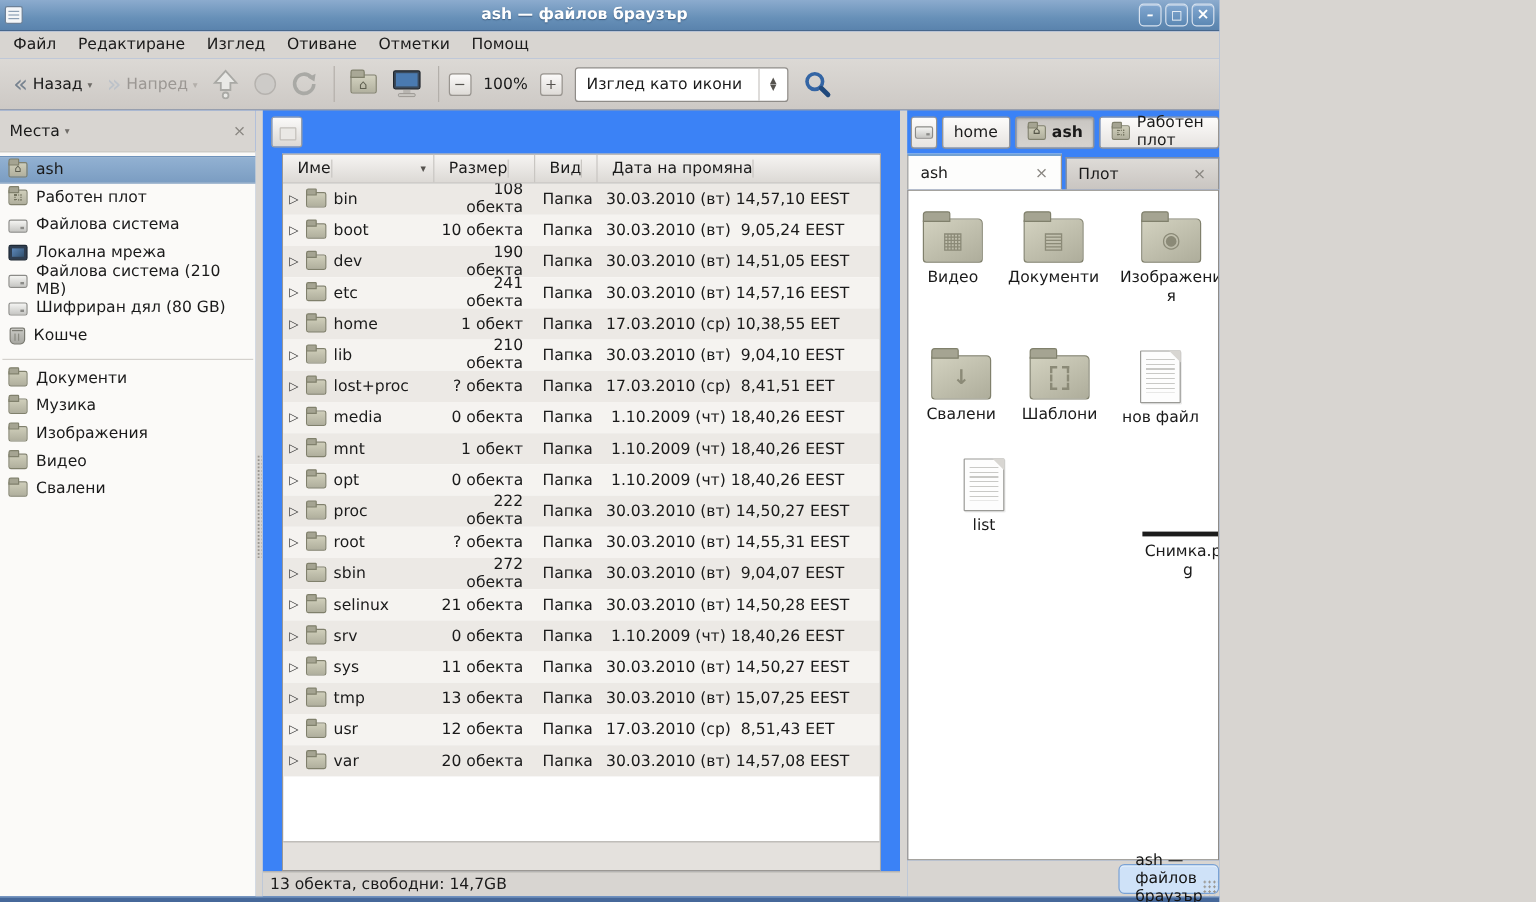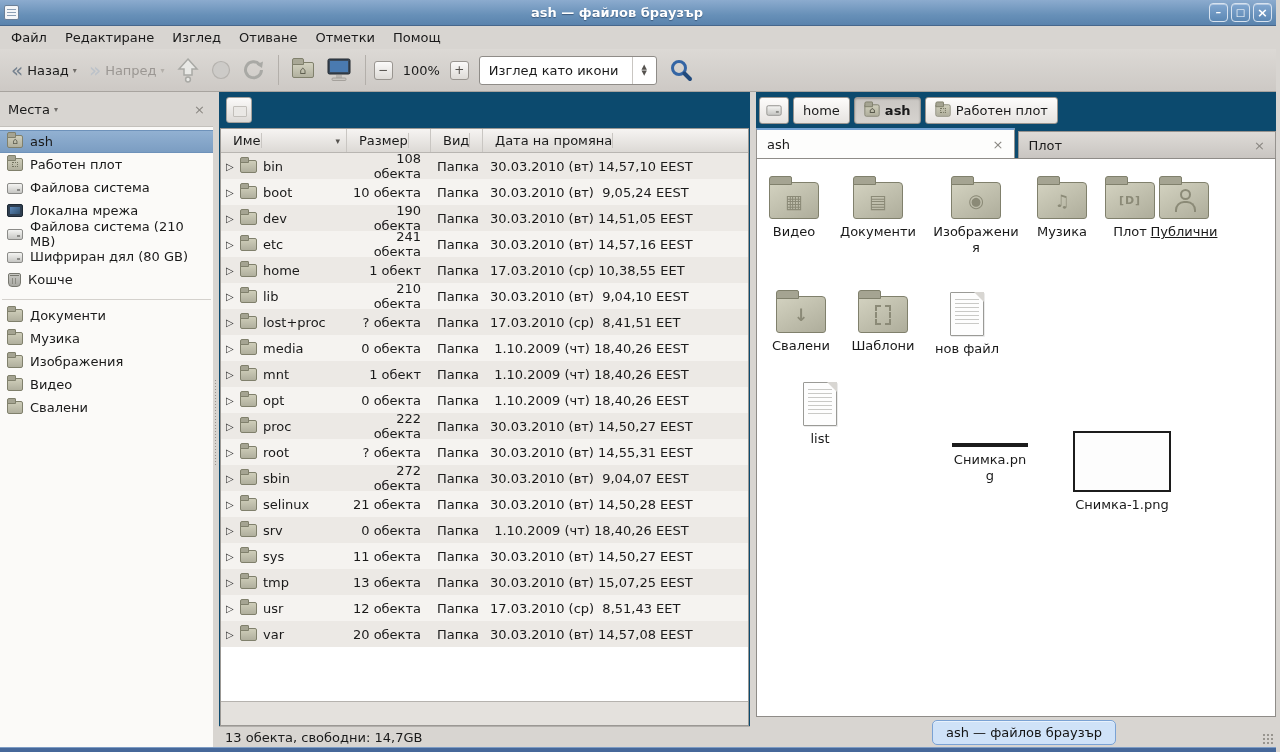--- a/index.html
+++ b/index.html
@@ -1,18 +1,18 @@
 <!DOCTYPE html>
 <html><head>
 <meta charset="utf-8">
 <style>
   * { margin:0; padding:0; box-sizing:border-box; }
   html,body { width:1280px; height:752px; overflow:hidden; }
   body { font-family:"DejaVu Sans", sans-serif; font-size:13px; color:#1a1a1a; background:#d8d5d1; }
-  .screen { position:relative; width:1276px; height:752px; display:flex; flex-direction:column; background:#0c4a6e; }
+  .screen { position:relative; width:1016px; height:752px; display:flex; flex-direction:column; background:#3b82f6; }
 
   
   .titlebar { height:26px; flex:none; display:flex; align-items:center; padding:0 4px;
     background:linear-gradient(#8cabce,#6790b8 60%,#5a83ad); border-bottom:1px solid #47678c; }
   .win-icon { width:15px; height:15px; background:#f4f6f8; border:1px solid #6c8097; border-radius:2px; margin-right:6px; position:relative; }
   .win-icon::before { content:""; position:absolute; left:2px; top:3px; right:2px; height:1px; background:#8da0b5; box-shadow:0 3px 0 #8da0b5, 0 6px 0 #8da0b5; }
   .title { flex:1; text-align:center; color:#fff; font-weight:bold; text-shadow:0 1px 1px #3c5b7e; }
   .winbtns { display:flex; gap:3px; }
   .wbtn { width:19px; height:19px; border-radius:4px; border:1px solid #d7e2ef;
     background:linear-gradient(#82a7d0,#5c88b4); color:#fff; display:flex; align-items:center; justify-content:center;
@@ -73,21 +73,21 @@
   .si.icon-network::after { content:""; position:absolute; inset:2px; background:linear-gradient(135deg,#5d87b8,#31516f); }
   .si.icon-trash { width:13px; height:14px; margin-left:1px; background:linear-gradient(#c9c9c4,#a8a8a2); border:1px solid #77776f; border-radius:2px 2px 4px 4px; }
   .si.icon-trash::before { content:""; position:absolute; top:1px; left:1px; right:1px; height:1px; background:#77776f; }
   .si.icon-trash::after { content:""; position:absolute; top:4px; bottom:2px; left:3px; width:1px; background:#8a8a82; box-shadow:3px 0 0 #8a8a82; }
 
   
   .pane-mid { width:531px; flex:none; display:flex; flex-direction:column; }
   .mid-top { height:36px; flex:none; display:flex; align-items:center; padding-left:7px; }
   .mini-btn { width:26px; height:26px; border:1px solid #a5a29d; border-radius:3px; background:linear-gradient(#fbfaf9,#dcd9d5); position:relative; }
   .mini-btn::after { content:""; position:absolute; left:6px; top:8px; width:12px; height:9px; border:1px solid #c2bfba; background:#eae8e5; border-radius:1px; }
-  .tree-frame { flex:1; display:flex; flex-direction:column; margin:0 1px; border:1px solid #9b9894; background:#fff; min-height:0; }
+  .tree-frame { flex:1; display:flex; flex-direction:column; margin:0 16px; border:1px solid #9b9894; background:#fff; min-height:0; }
   .t-head { height:24px; flex:none; display:flex; background:linear-gradient(#f6f4f2,#dcd9d5); border-bottom:1px solid #b8b5b1; }
   .t-head span { display:flex; align-items:center; padding-left:6px; border-right:1px solid #c9c6c2; }
   .th-name { width:126px; } .th-size { width:84px; } .th-type { width:52px; } .th-date { flex:1; border-right:none !important; }
   .sort-ind { margin-left:auto; margin-right:6px; font-size:9px; color:#55524e; }
   .t-body { flex:1; overflow:hidden; }
   .t-row { height:26px; display:flex; align-items:center; }
   .t-row:nth-child(odd) { background:#ece9e5; }
   .t-row:nth-child(even) { background:#f5f3f0; }
   .t-name { width:126px; display:flex; align-items:center; padding-left:5px; }
   .exp { width:14px; font-size:10px; color:#2e2e2e; font-style:normal; }

